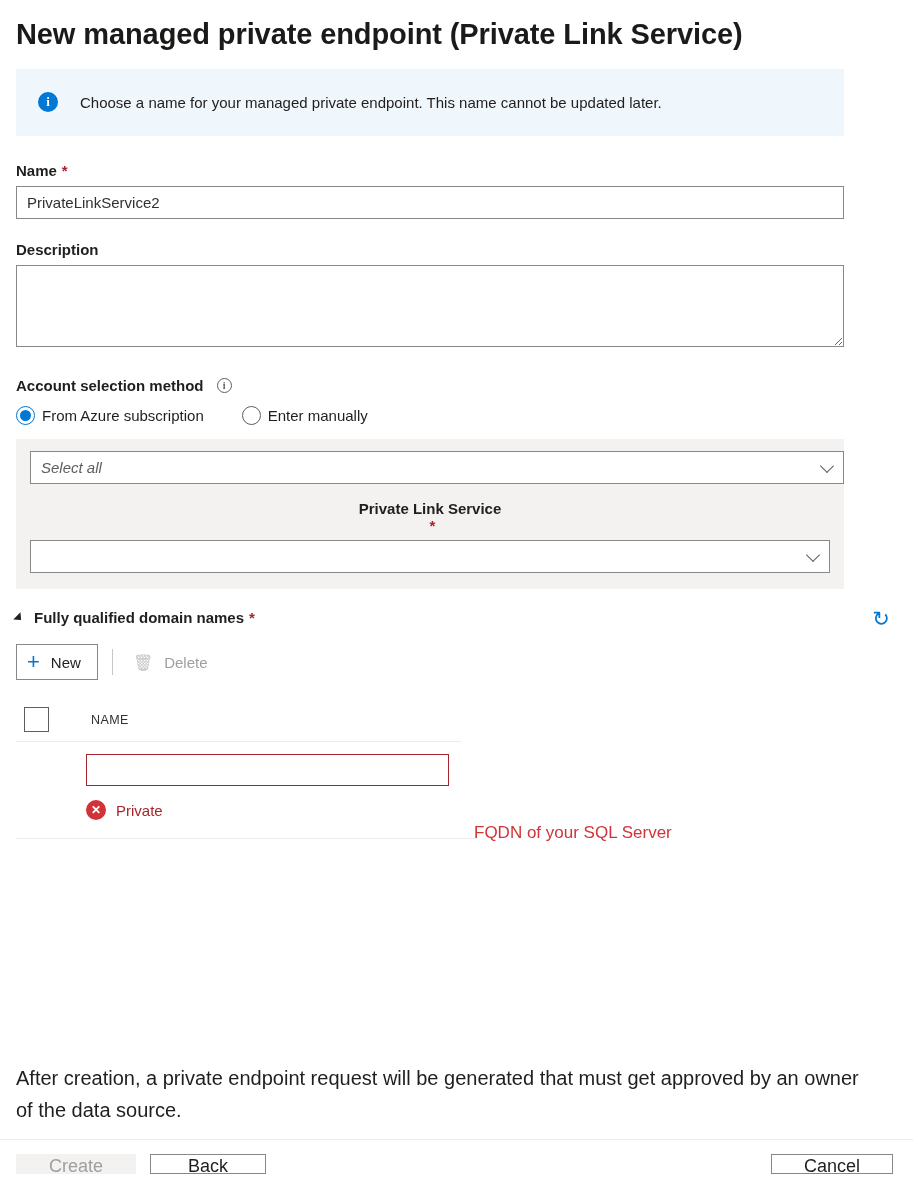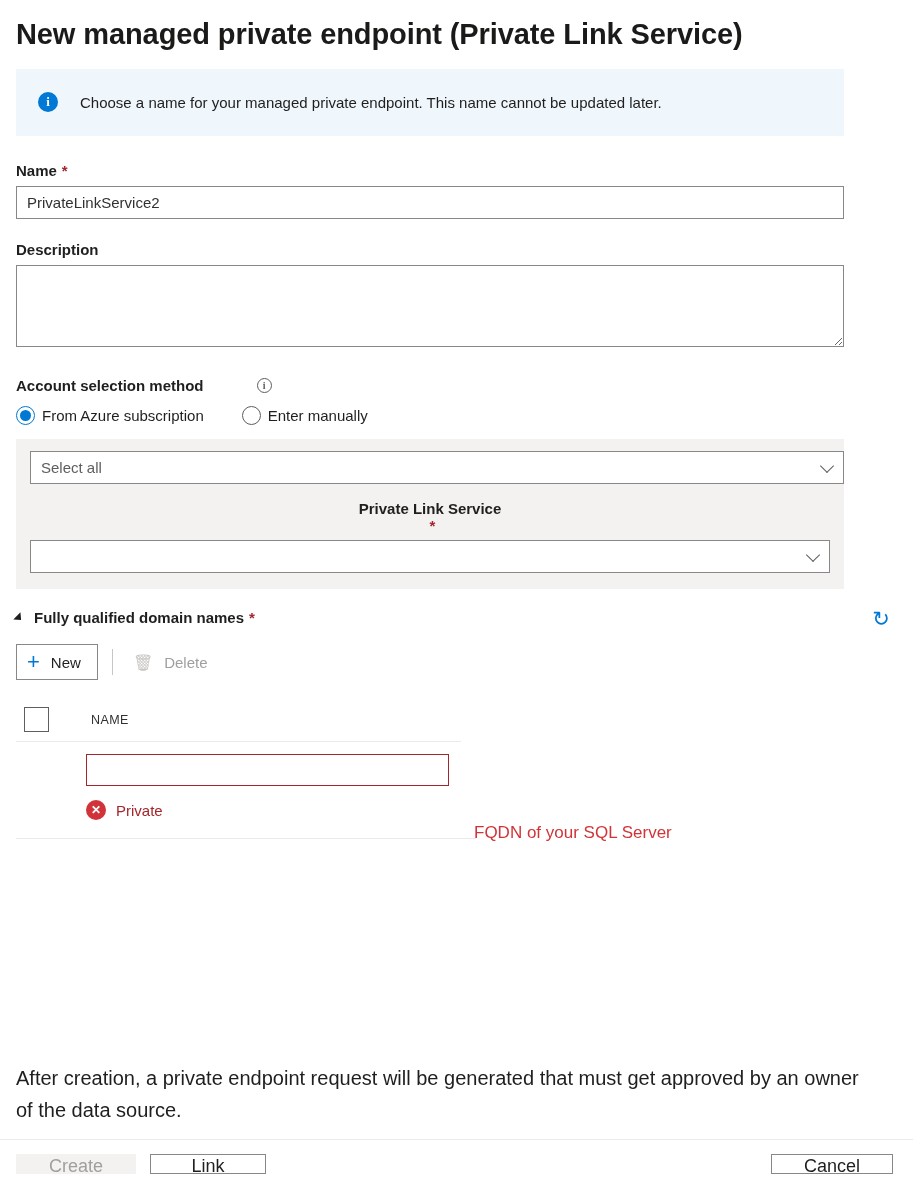--- a/index.html
+++ b/index.html
@@ -95,21 +95,20 @@
     font-family: "Liberation Sans", sans-serif;
     outline: none;
   }
   .section-label {
     font-size: 15px;
     font-weight: bold;
     color: #201f1e;
     display: flex;
     align-items: center;
     margin: 26px 0 12px 0;
-    gap: 40px;
   }
   .info-circle {
     display: inline-flex;
     align-items: center;
     justify-content: center;
     width: 15px;
     height: 15px;
     border: 1px solid #605e5c;
     border-radius: 50%;
     font-size: 10px;
@@ -160,20 +159,21 @@
     font-weight: bold;
     color: #201f1e;
     margin-bottom: 6px;
     display: flex;
     align-items: center;
   }
   .select-wrap {
     position: relative;
     width: 814px;
     height: 33px;
+    font-style: italic;
   }
   .select-box {
     width: 100%;
     height: 33px;
     border: 1px solid #8a8886;
     background: #ffffff;
     font-size: 15px;
     color: #605e5c;
     padding: 5px 34px 5px 10px;
     display: flex;
@@ -480,16 +480,16 @@
   </div>
 
   <button class="refresh-btn" style="position:absolute; left:855px; top:607px;">↻</button>
 
   <div class="annotation">FQDN of your SQL Server</div>
 
   <div class="footer-note">After creation, a private endpoint request will be generated that must get approved by an owner of the data source.</div>
 
   <div class="bottom-bar">
     <button class="btn btn-create">Create</button>
-    <button class="btn btn-back">Link</button>
+    <button class="btn btn-back">Back</button>
     <button class="btn btn-cancel">Cancel</button>
   </div>
 </div>
 
 </body></html>

